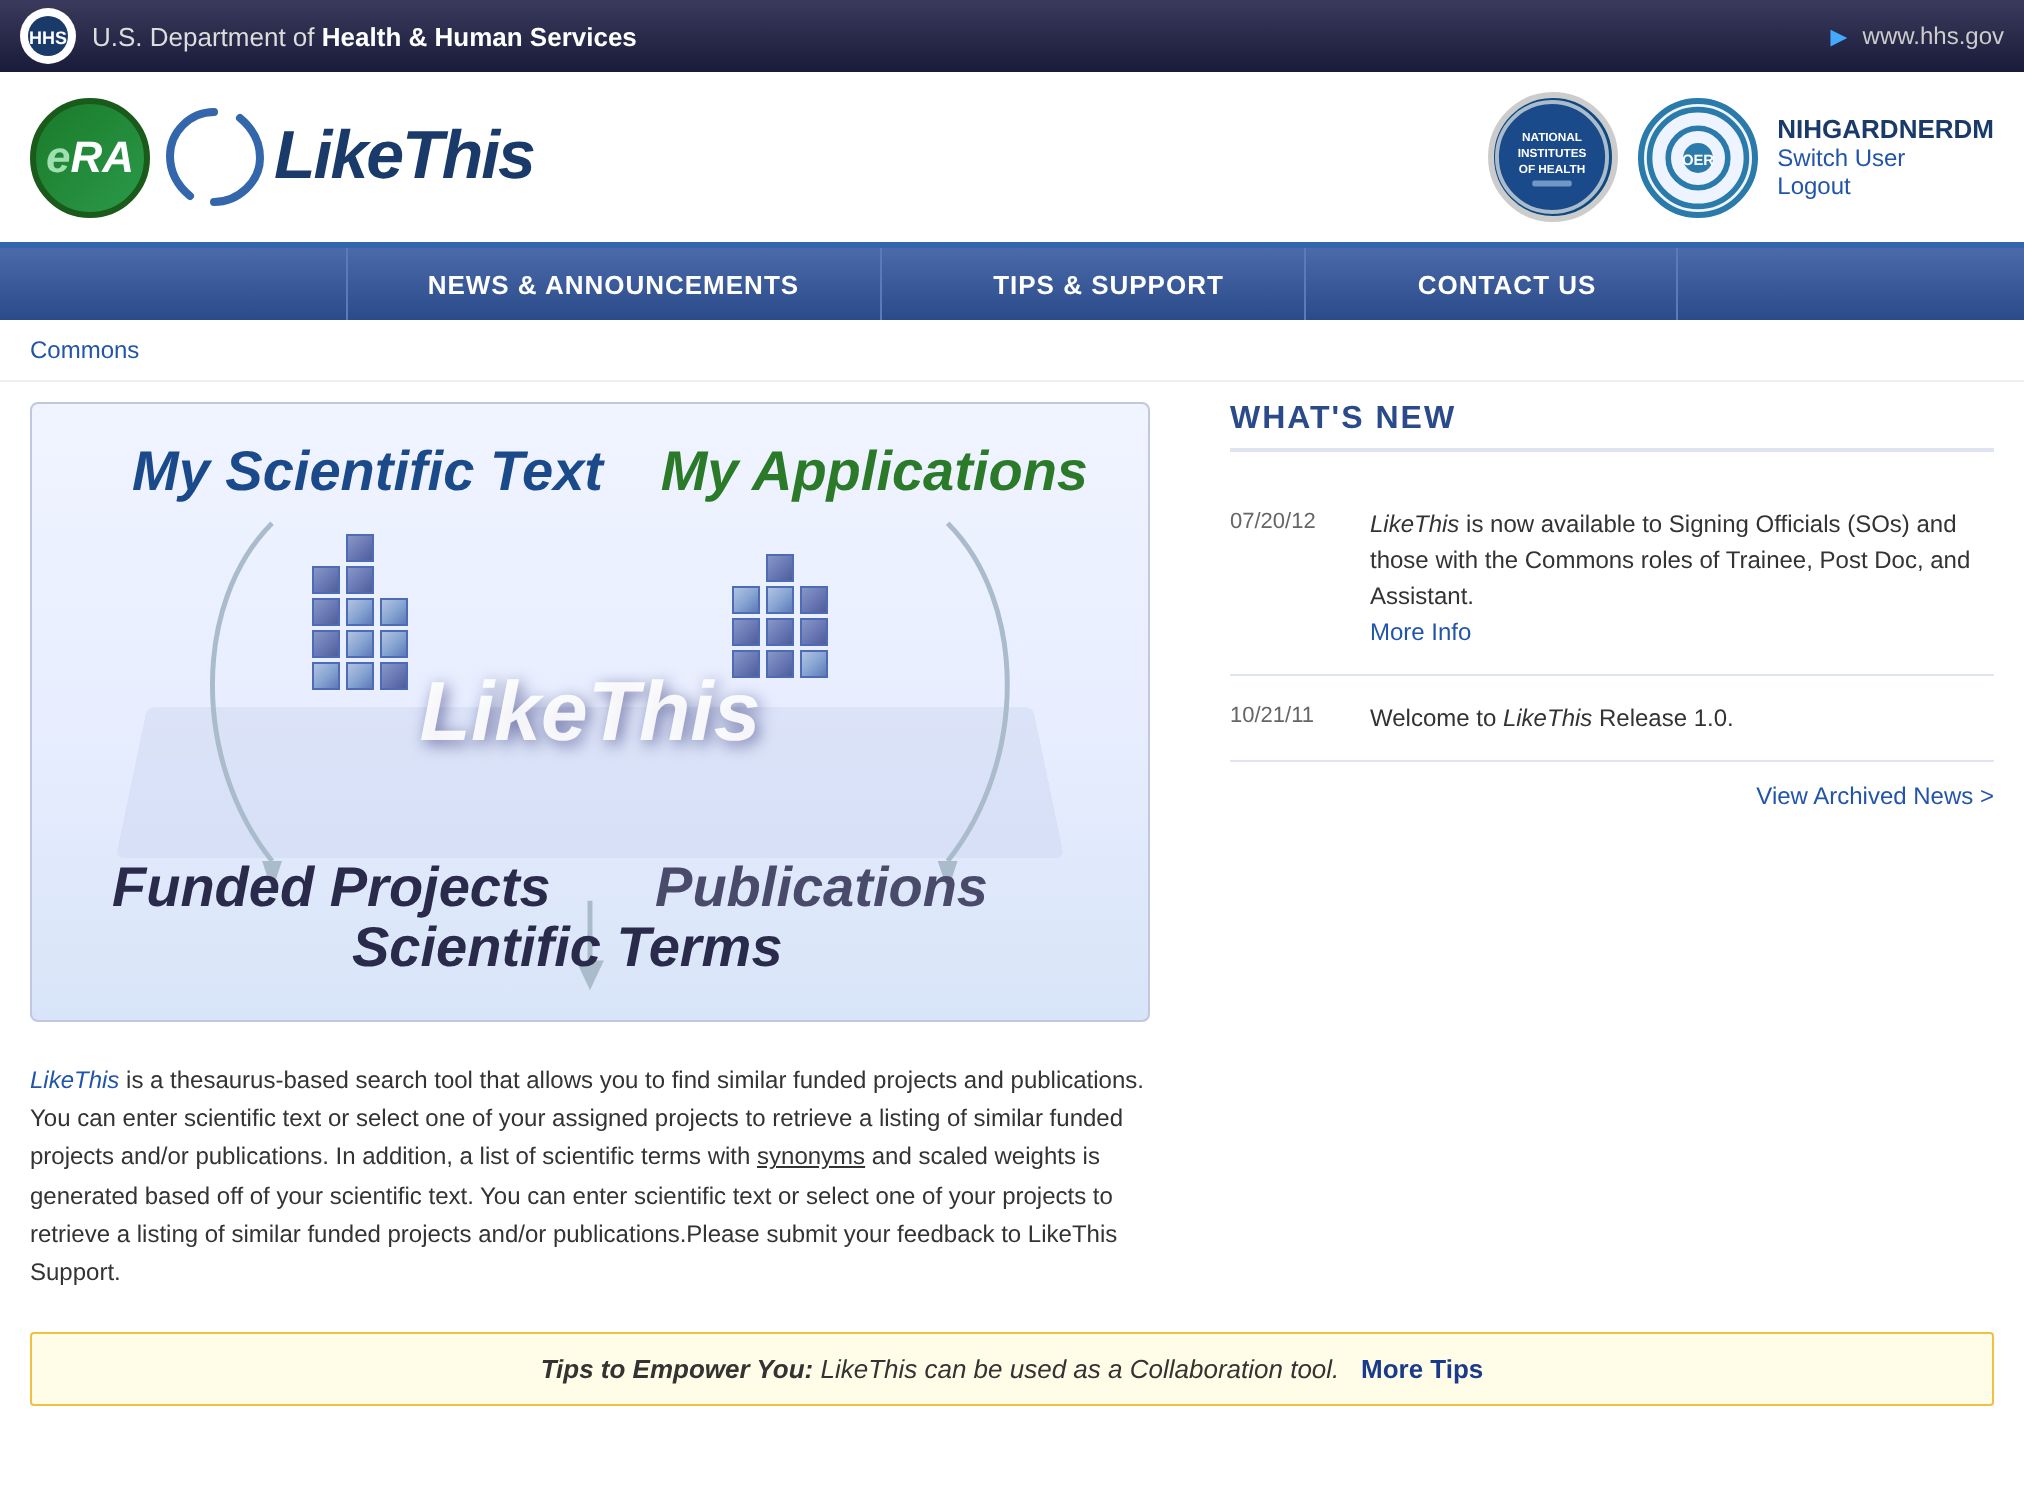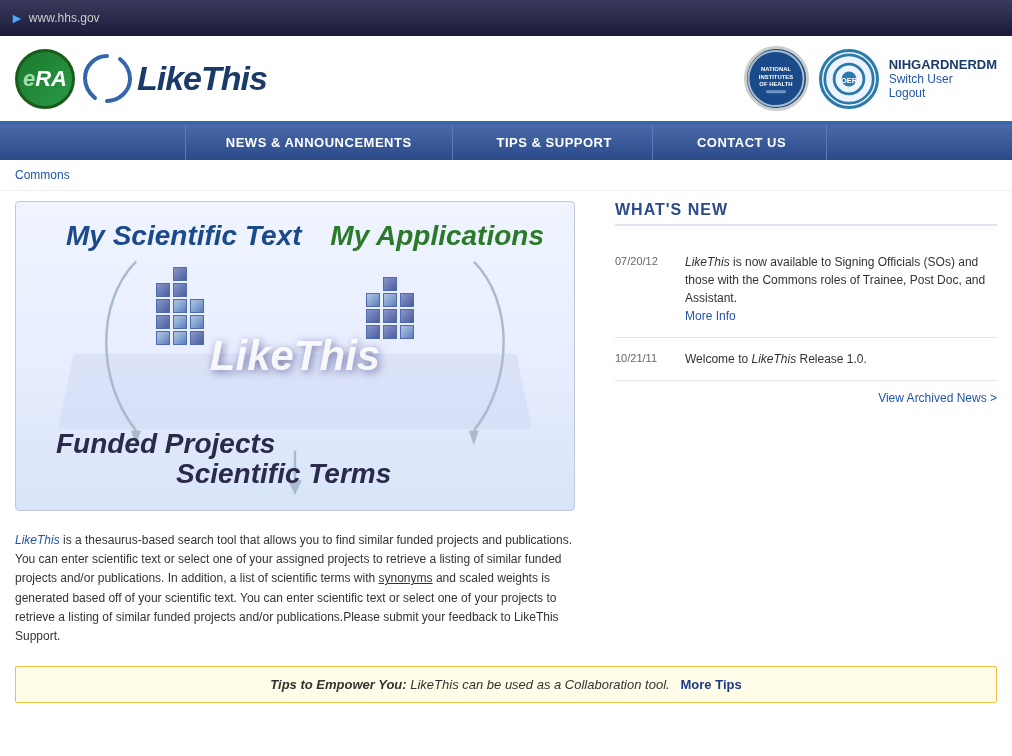--- a/index.html
+++ b/index.html
@@ -73,21 +73,21 @@
     }
     .user-info { text-align: left; font-size: 12px; }
     .user-info .username { font-weight: bold; color: #1a3a6a; font-size: 13px; }
     .user-info a { color: #2255aa; text-decoration: none; display: block; }
 
     
     #navbar {
       background: linear-gradient(to bottom, #4a6aaa, #2a4a8a);
       display: flex;
       justify-content: center;
-      gap: 4px;
+      gap: 16px;
       height: 36px;
       align-items: center;
     }
     #navbar a {
       color: #fff;
       text-decoration: none;
       font-size: 13px;
       font-weight: bold;
       padding: 0 40px;
       height: 36px;
@@ -226,20 +226,31 @@
       transform: perspective(400px) rotateX(20deg);
       border-radius: 4px;
     }
 
     svg.arrows { position: absolute; top: 0; left: 0; width: 100%; height: 100%; }
   </style>
 </head>
 <body>
 
 <div id="gov-bar">
+  <div class="left">
+    <div class="hhs-logo">
+      <svg width="24" height="24" viewBox="0 0 24 24">
+        <circle cx="12" cy="12" r="10" fill="#1a3a6a"></circle>
+        <text x="12" y="16" text-anchor="middle" fill="#fff" font-size="9" font-weight="bold">HHS</text>
+      </svg>
+    </div>
+    <div class="gov-title">
+      <span>U.S. Department of</span> <b>Health &amp; Human Services</b>
+    </div>
+  </div>
   <div class="right">
     <span class="arrow-icon">►</span>
     <span>www.hhs.gov</span>
   </div>
 </div>
 
 <div id="header">
   <div class="logo-area">
     <div class="era-logo">
       <span><span class="e">e</span>RA</span>
@@ -349,20 +360,21 @@
           <div class="cube-unit dark"></div>
           <div class="cube-unit"></div>
         </div>
       </div>
 
       <div class="likethis-center">
         <i>Like</i>This
       </div>
 
       <div class="diagram-label label-funded">Funded Projects</div>
+      <div class="diagram-label label-publications">Publications</div>
       <div class="diagram-label label-terms">Scientific Terms</div>
     </div>
 
     <div class="desc-text">
       <a href="#" style="font-style:italic;">LikeThis</a><span> is a thesaurus-based search tool that allows you to find similar funded projects and publications. You can enter scientific text or select one of your assigned projects to retrieve a listing of similar funded projects and/or publications. In addition, a list of scientific terms with </span><span class="underline">synonyms</span><span> and scaled weights is generated based off of your scientific text. You can enter scientific text or select one of your projects to retrieve a listing of similar funded projects and/or publications.Please submit your feedback to LikeThis Support.</span>
     </div>
   </div>
 
   <div id="right-panel">
     <div class="whats-new-title">WHAT'S NEW</div>

